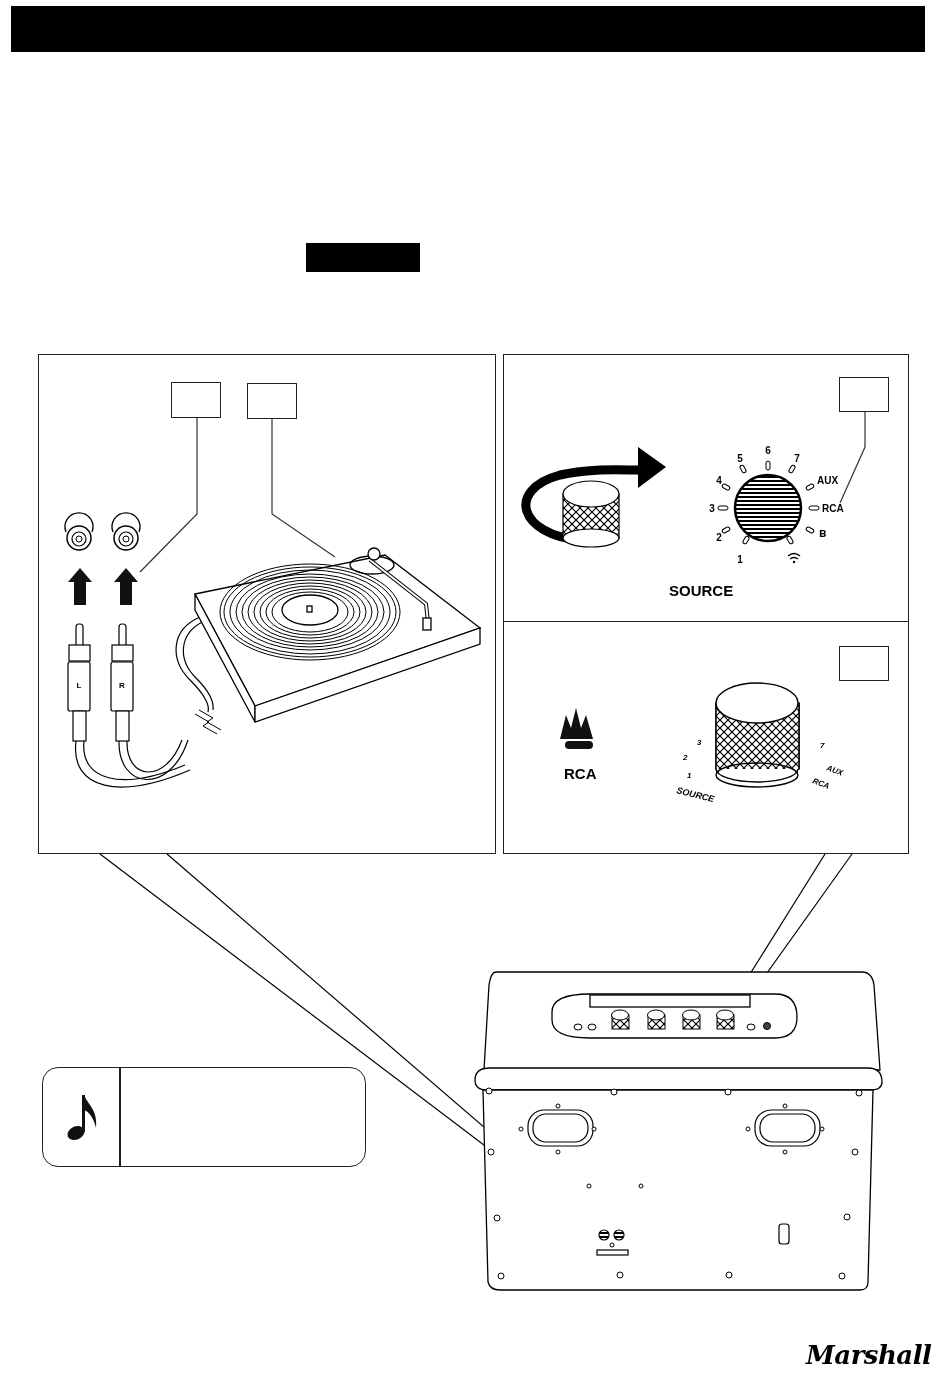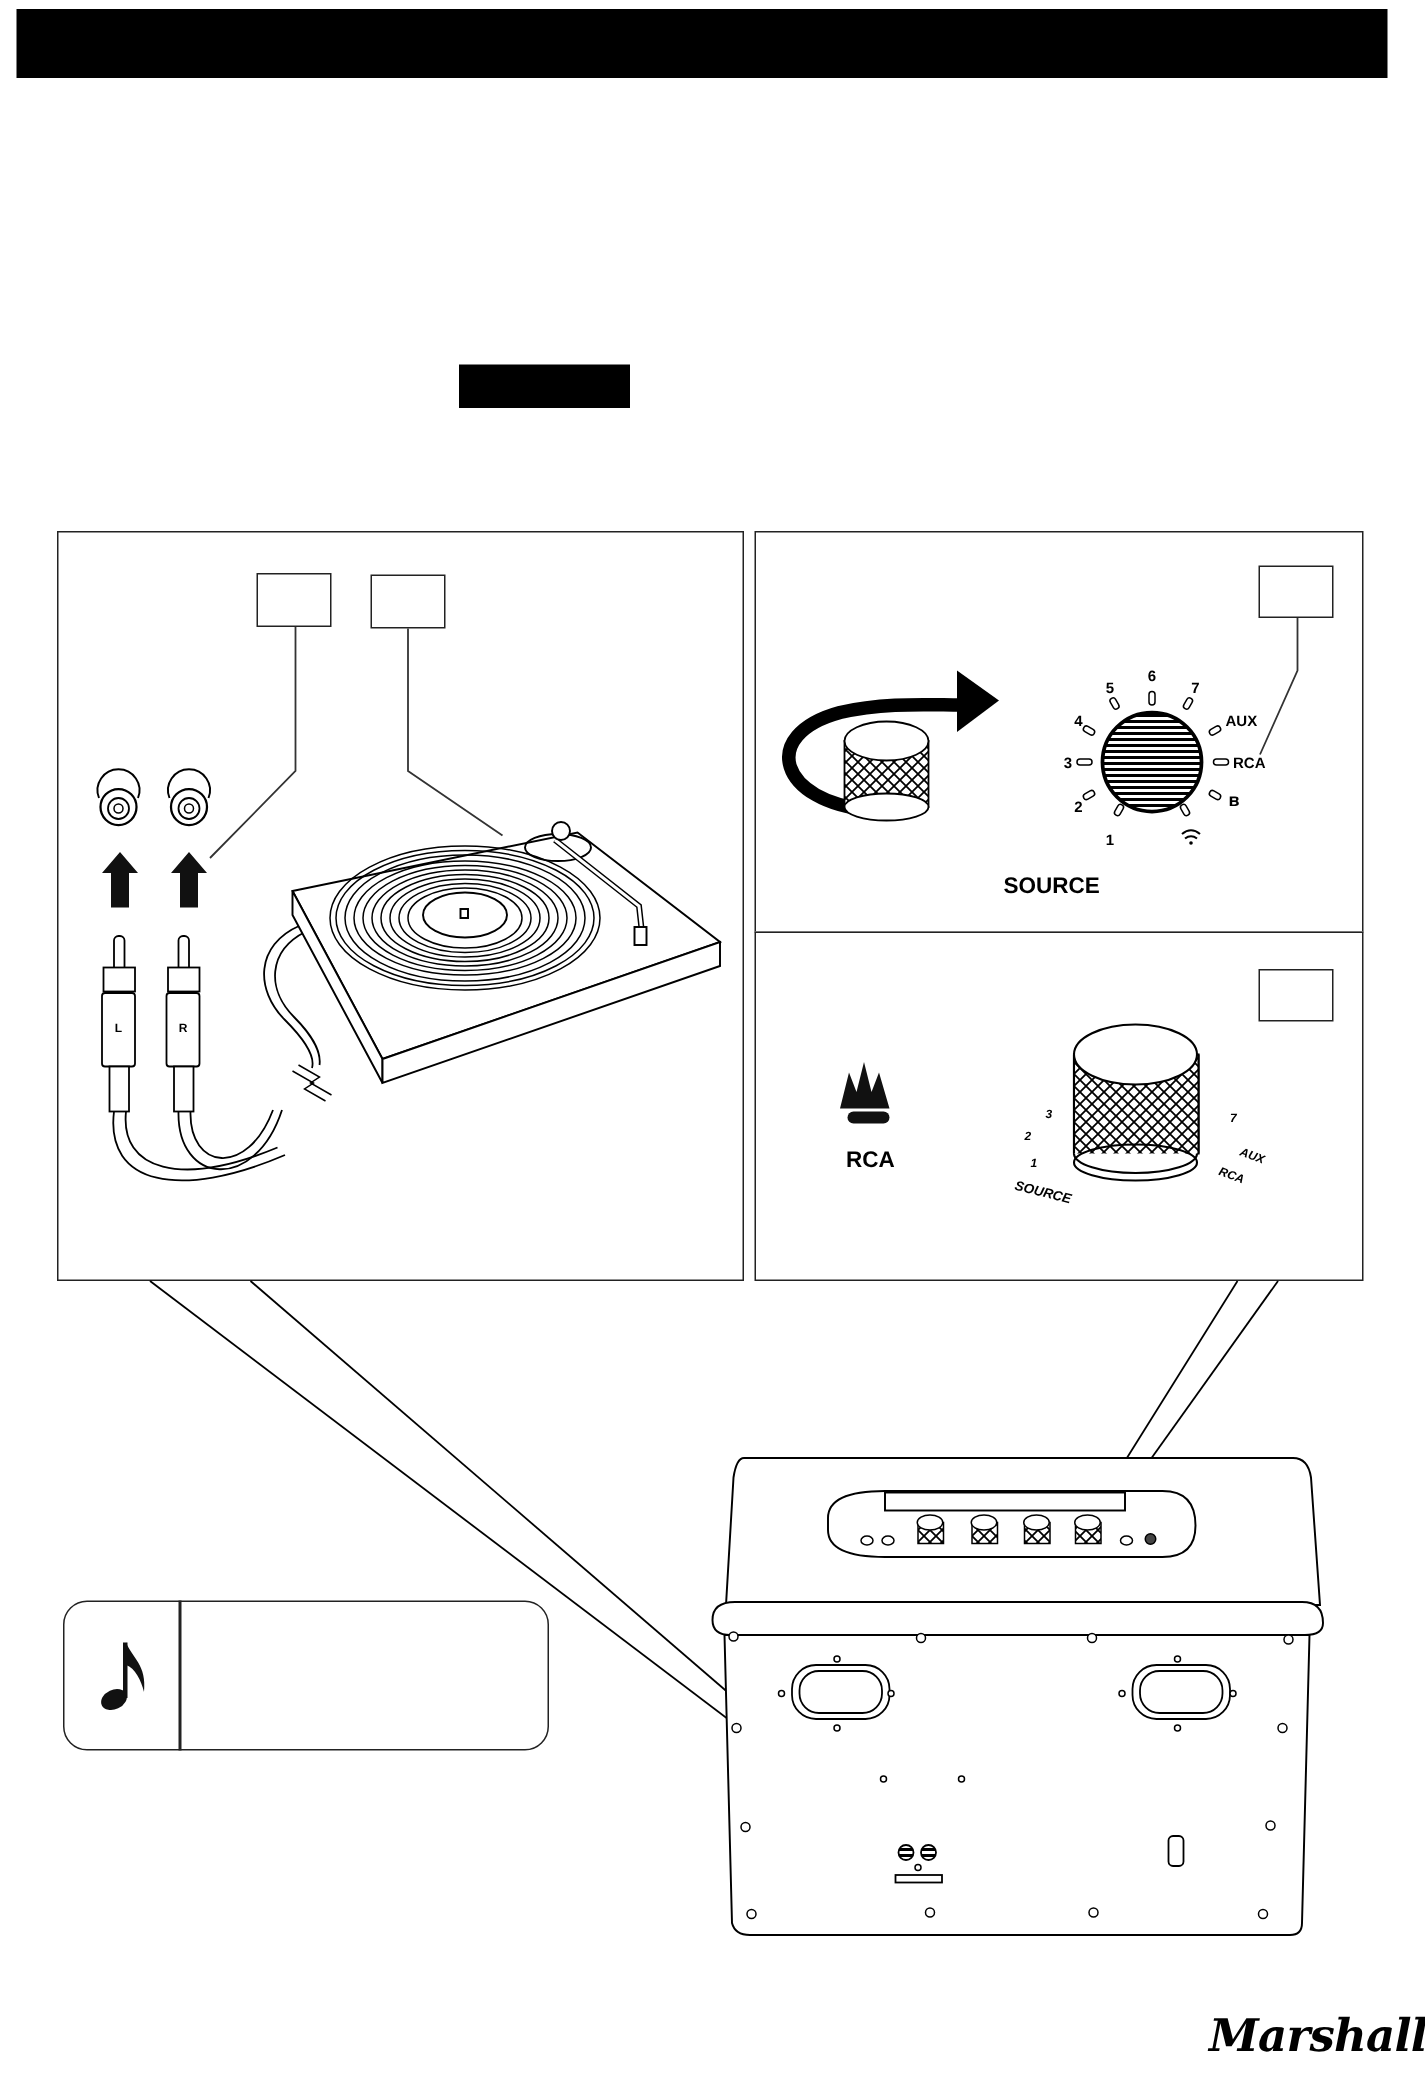--- a/index.html
+++ b/index.html
@@ -6,21 +6,21 @@
   body { width: 950px; height: 1387px; position: relative; overflow: hidden; font-family: "Liberation Sans", sans-serif; color: #000; }
   .abs { position: absolute; }
   .header-bar { left: 11px; top: 6px; width: 914px; height: 46px; background: #000; }
   .redact { left: 306px; top: 243px; width: 114px; height: 29px; background: #000; }
   .panel { border: 1.5px solid #222; background: #fff; box-sizing: border-box; }
   .label-box { border: 1.5px solid #222; background: #fff; box-sizing: border-box; }
   svg { position: absolute; left: 0; top: 0; overflow: visible; }
   .lbl { font-family: "Liberation Sans", sans-serif; font-weight: bold; fill: #000; }
   .note-box { left: 42px; top: 1067px; width: 324px; height: 100px; border: 1.5px solid #222; border-radius: 16px; box-sizing: border-box; background: #fff; }
   .note-divider { left: 119px; top: 1067px; width: 1.5px; height: 100px; background: #222; }
-  .brand { left: 806px; top: 1340px; font-family: "DejaVu Serif", serif; font-style: italic; font-weight: bold; font-size: 30px; letter-spacing: -0.5px; }
+  .brand { left: 806px; top: 1340px; font-family: "DejaVu Serif", serif; font-style: italic; font-weight: bold; font-size: 26px; letter-spacing: -0.5px; }
   .source-caption { left: 669px; top: 582px; font-weight: bold; font-size: 15px; font-family: "Liberation Sans", sans-serif; }
   .rca-caption { left: 564px; top: 765px; font-weight: bold; font-size: 15px; }
 </style>
 </head>
 <body>
 
 <div class="abs header-bar"></div>
 
 <div class="abs redact"></div>
 

